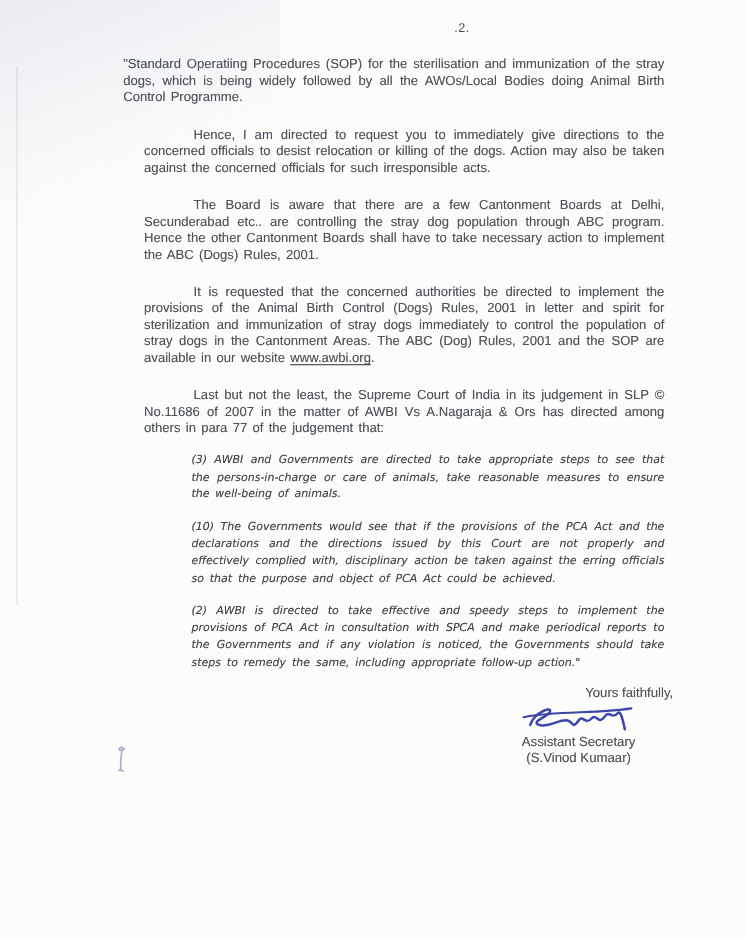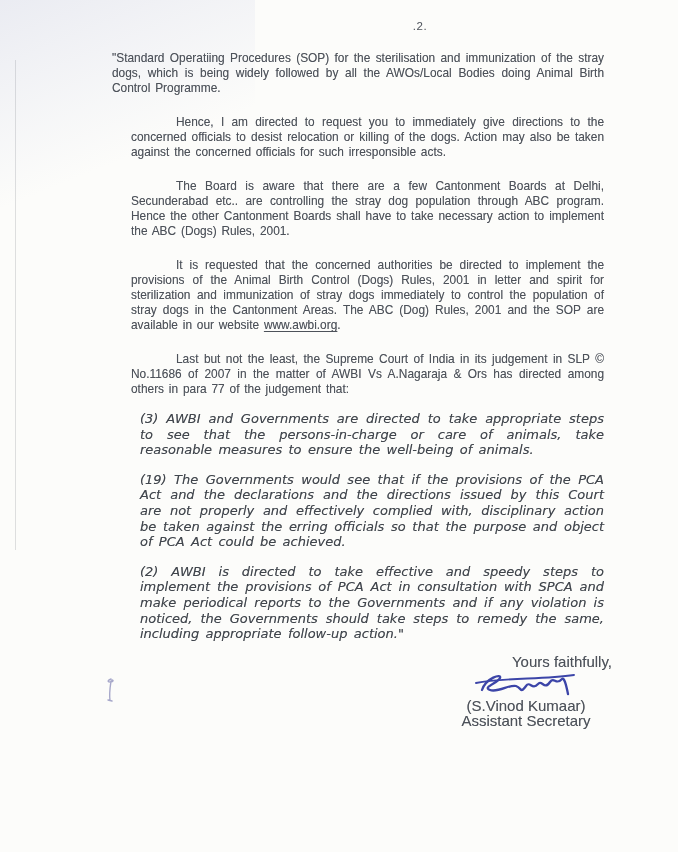--- a/index.html
+++ b/index.html
@@ -24,30 +24,30 @@
     font-size:11.5px;letter-spacing:0.5px;
   }
   p.body{
     margin:19px 0 0 0;font-size:11.9px;line-height:15px;
     text-align:justify;word-spacing:1.5px;
     text-shadow:0 0 0.5px rgba(77,82,90,0.45);
   }
   p.body.indent{text-indent:45px;margin-left:19px;}
   .weblink{text-decoration:underline;text-underline-offset:2px;}
   .quote{
-    margin:14px 0 0 28px;font-style:italic;
+    margin:14px 0 0 62px;font-style:italic;
     font-family:"DejaVu Sans",sans-serif;
-    font-size:13px;line-height:15.6px;text-align:justify;
+    font-size:10px;line-height:15.6px;text-align:justify;
     word-spacing:2.2px;color:#41464d;
     text-shadow:0 0 0.4px rgba(65,70,77,0.5);
   }
   .closing{margin-top:17px;text-indent:0;}
   .sign-block{
     margin:12px -8px 0 auto;width:172px;text-align:center;
-    font-size:15px;line-height:15px;
+    font-size:12px;line-height:15px;
     text-shadow:0 0 0.5px rgba(77,82,90,0.45);
   }
   .valediction{text-align:right;padding-right:0px;}
   .signature-svg{display:block;margin:0 auto -3px auto;}
   .pen-mark{position:absolute;left:102px;top:676px;}
 </style>
 </head>
 <body>
 
 <div class="page">
@@ -67,30 +67,30 @@
 
     <p class="body indent">Hence, I am directed to request you to immediately give directions to the concerned officials to desist relocation or killing of the dogs. Action may also be taken against the concerned officials for such irresponsible acts.</p>
 
     <p class="body indent">The Board is aware that there are a few Cantonment Boards at Delhi, Secunderabad etc.. are controlling the stray dog population through ABC program. Hence the other Cantonment Boards shall have to take necessary action to implement the ABC (Dogs) Rules, 2001.</p>
 
     <p class="body indent"><span>It is requested that the concerned authorities be directed to implement the provisions of the Animal Birth Control (Dogs) Rules, 2001 in letter and spirit for sterilization and immunization of stray dogs immediately to control the population of stray dogs in the Cantonment Areas. The ABC (Dog) Rules, 2001 and the SOP are available in our website </span><span class="weblink">www.awbi.org</span><span>.</span></p>
 
     <p class="body indent">Last but not the least, the Supreme Court of India in its judgement in SLP © No.11686 of 2007 in the matter of AWBI Vs A.Nagaraja &amp; Ors has directed among others in para 77 of the judgement that:</p>
 
     <p class="quote">(3) AWBI and Governments are directed to take appropriate steps to see that the persons-in-charge or care of animals, take reasonable measures to ensure the well-being of animals.</p>
-    <p class="quote">(19) The Governments would see that if the provisions of the PCA Act and the declarations and the directions issued by this Court are not properly and effectively complied with, disciplinary action be taken against the erring officials so that the purpose and object of PCA Act could be achieved.</p>
+    <p class="quote">(10) The Governments would see that if the provisions of the PCA Act and the declarations and the directions issued by this Court are not properly and effectively complied with, disciplinary action be taken against the erring officials so that the purpose and object of PCA Act could be achieved.</p>
     <p class="quote">(2) AWBI is directed to take effective and speedy steps to implement the provisions of PCA Act in consultation with SPCA and make periodical reports to the Governments and if any violation is noticed, the Governments should take steps to remedy the same, including appropriate follow-up action."</p>
 
 
     <div class="sign-block">
       <div class="valediction">Yours faithfully,</div>
       <svg class="signature-svg" width="104" height="32" viewBox="0 0 104 32">
         <g fill="none" stroke="#3c45a8" stroke-linecap="round" stroke-linejoin="round">
           <path stroke-width="2.3" d="M8,21 C12,9 28,4 26,9 C24,14 8,18 16,21 C24,24 36,15 42,17 C48,19 46,25 52,17 C56,11 58,22 64,15 C68,10 70,22 76,13 C80,7 82,17 88,10 C90,8 92,15 94,25"></path>
           <path stroke-width="1.9" d="M2,14 C32,8 68,11 100,6"></path>
         </g>
       </svg>
+      <div>Assistant Secretary</div>
       <div>(S.Vinod Kumaar)</div>
-      <div>Assistant Secretary</div>
     </div>
 
   </div>
 </div>
 
 </body></html>

